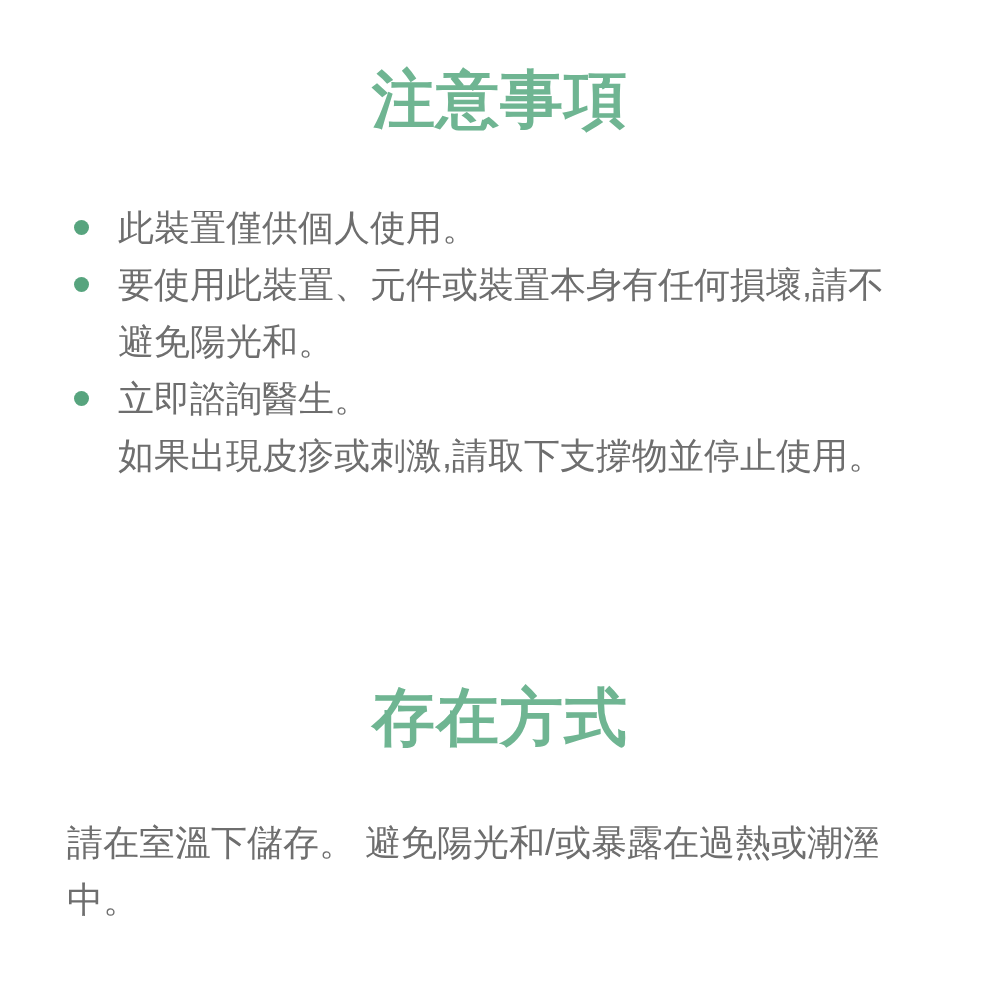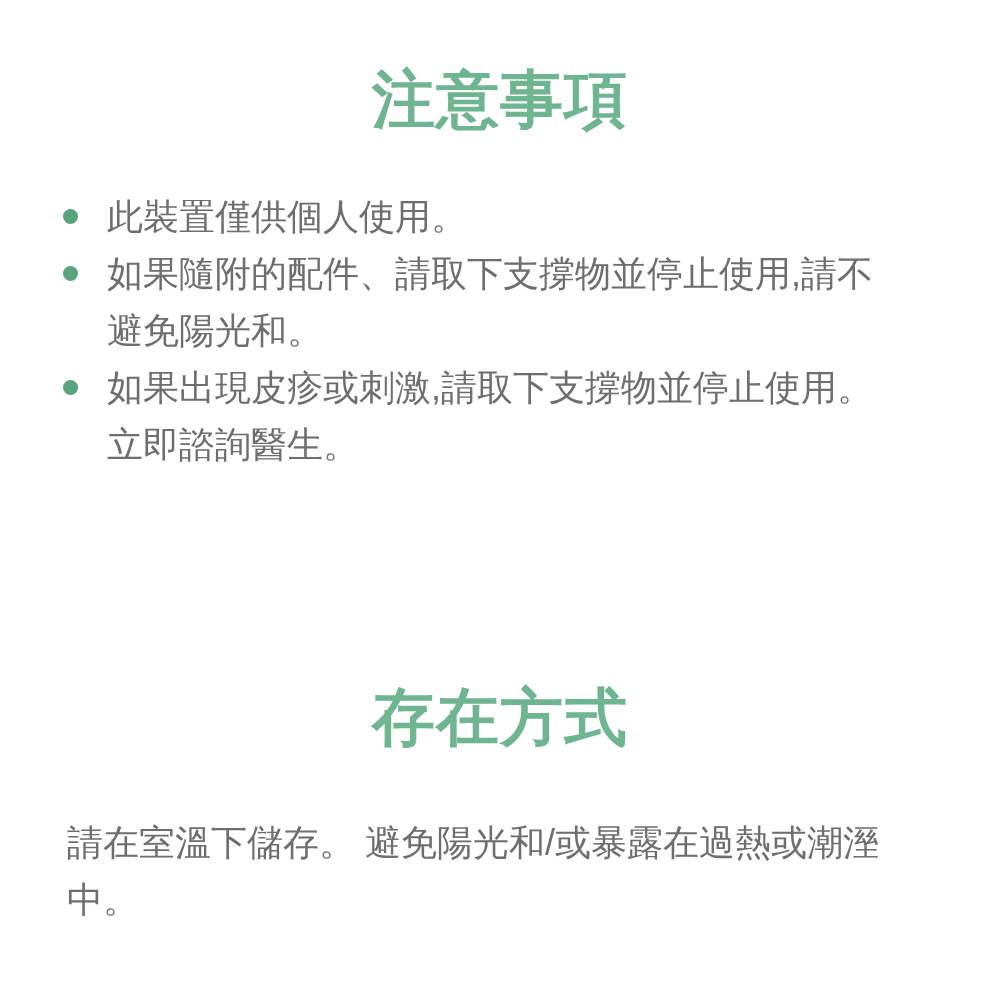--- a/index.html
+++ b/index.html
@@ -35,21 +35,21 @@
     color: var(--heading-color);
     letter-spacing: 1px;
     white-space: nowrap;
   }
   .heading-precautions { top: 64px; }
   .heading-storage { top: 682px; }
   .bullet-list {
     position: absolute;
     top: 182px;
     left: 57px;
-    margin: 6px;
+    margin: 17px;
     padding: 0;
     list-style: none;
   }
   .bullet-item { display: flex; align-items: flex-start; }
   .dot {
     flex: 0 0 15px;
     width: 15px;
     height: 15px;
     margin-top: 21px;
     border-radius: 50%;
@@ -80,29 +80,29 @@
   <ul class="bullet-list">
     <li class="bullet-item">
       <span class="dot"></span>
       <div class="item-lines">
         <span class="line">此裝置僅供個人使用。</span>
       </div>
     </li>
     <li class="bullet-item">
       <span class="dot"></span>
       <div class="item-lines">
-        <span class="line">如果隨附的配件、請取下支撐物並停止使用,請不</span>
+        <span class="line">要使用此裝置、元件或裝置本身有任何損壞,請不</span>
         <span class="line">避免陽光和。</span>
       </div>
     </li>
     <li class="bullet-item">
       <span class="dot"></span>
       <div class="item-lines">
+        <span class="line">立即諮詢醫生。</span>
         <span class="line">如果出現皮疹或刺激,請取下支撐物並停止使用。</span>
-        <span class="line">立即諮詢醫生。</span>
       </div>
     </li>
   </ul>
 
   <h2 class="section-heading heading-storage">存在方式</h2>
 
   <p class="storage-text">
     <span class="line">請在室溫下儲存。 避免陽光和/或暴露在過熱或潮溼</span>
     <span class="line">中。</span>
   </p>

